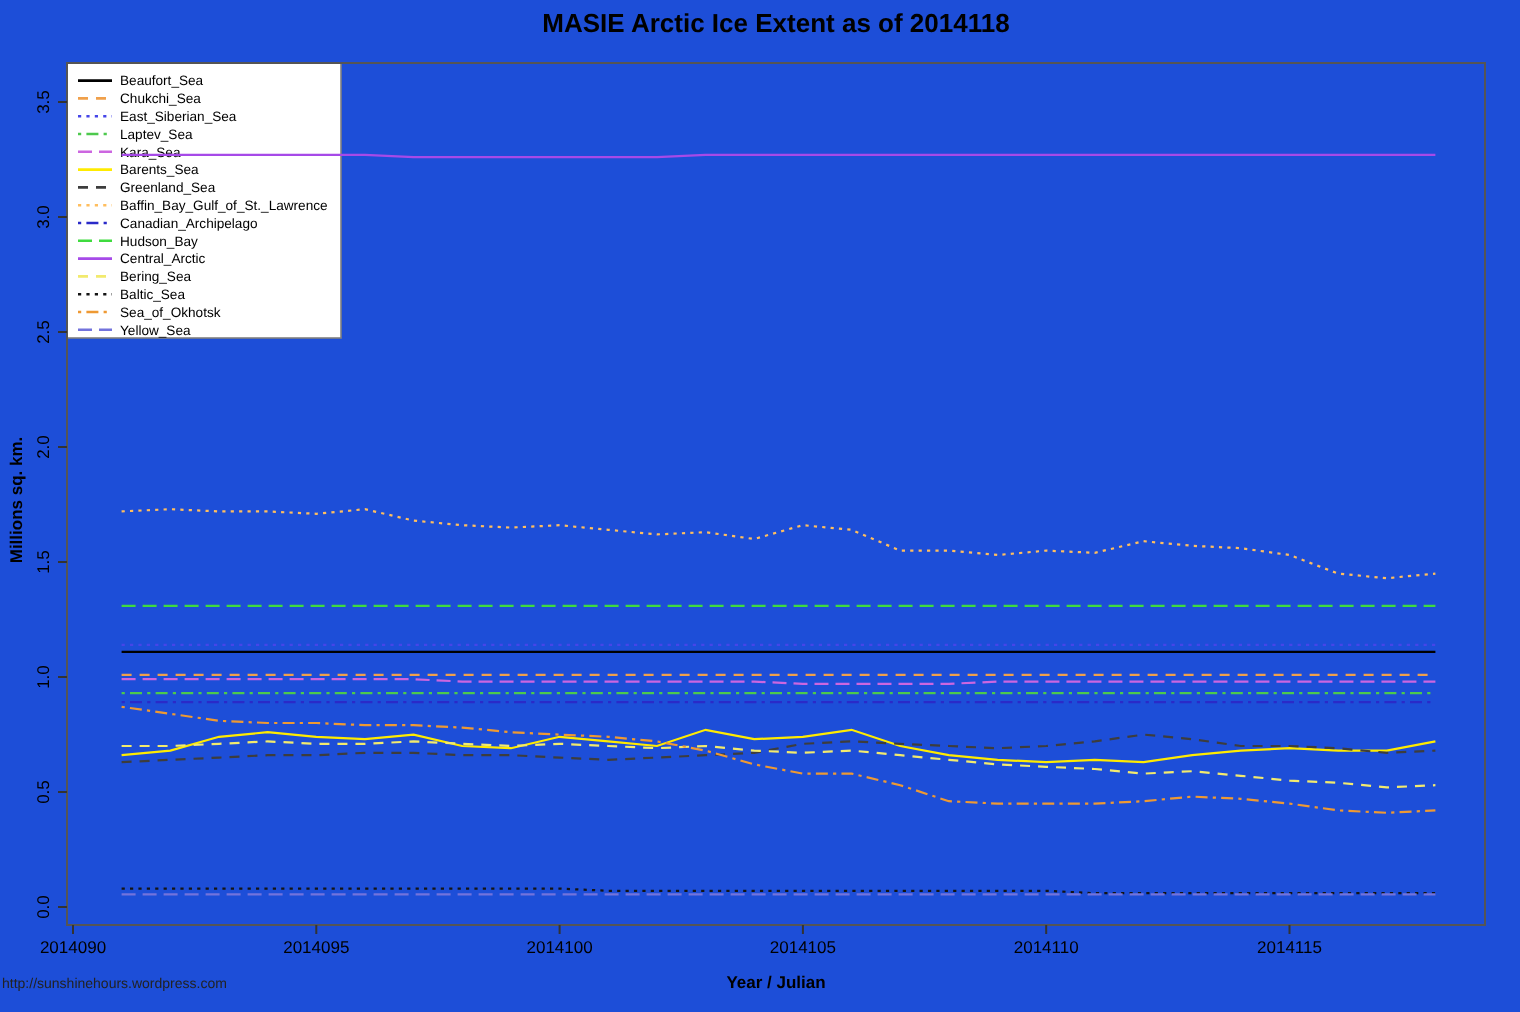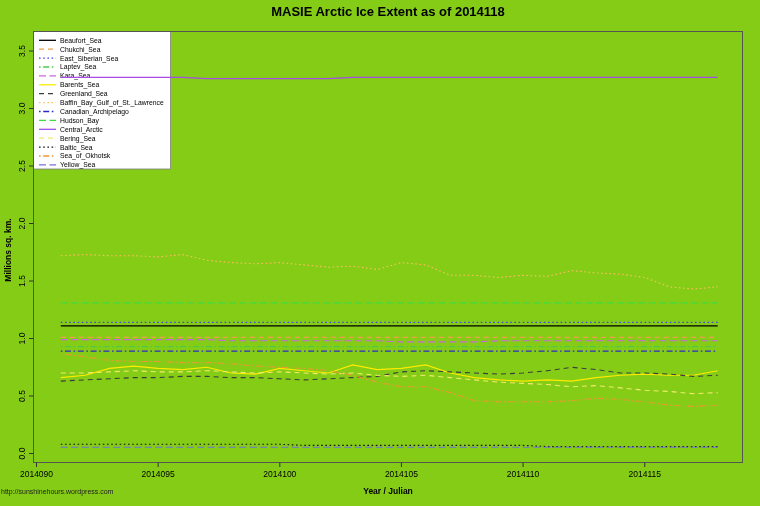--- a/index.html
+++ b/index.html
@@ -1,16 +1,16 @@
 <!DOCTYPE html>
 <html><head>
 <meta charset="utf-8">
 <style>
   html,body{margin:0;padding:0;background:#fff;}
-  #stage{position:relative;width:760px;height:506px;background:#84cc16;overflow:hidden;
+  #stage{position:relative;width:760px;height:506px;background:#1d4ed8;overflow:hidden;
          font-family:"Liberation Sans",sans-serif;}
   svg text{font-family:"Liberation Sans",sans-serif;fill:#000;}
   .title-text{font-size:13px;font-weight:bold;}
   .axis-label{font-size:8.5px;font-weight:bold;}
   .watermark{font-size:7px;fill:#222;}
 </style>
 </head>
 <body>
 
 <div id="stage">

